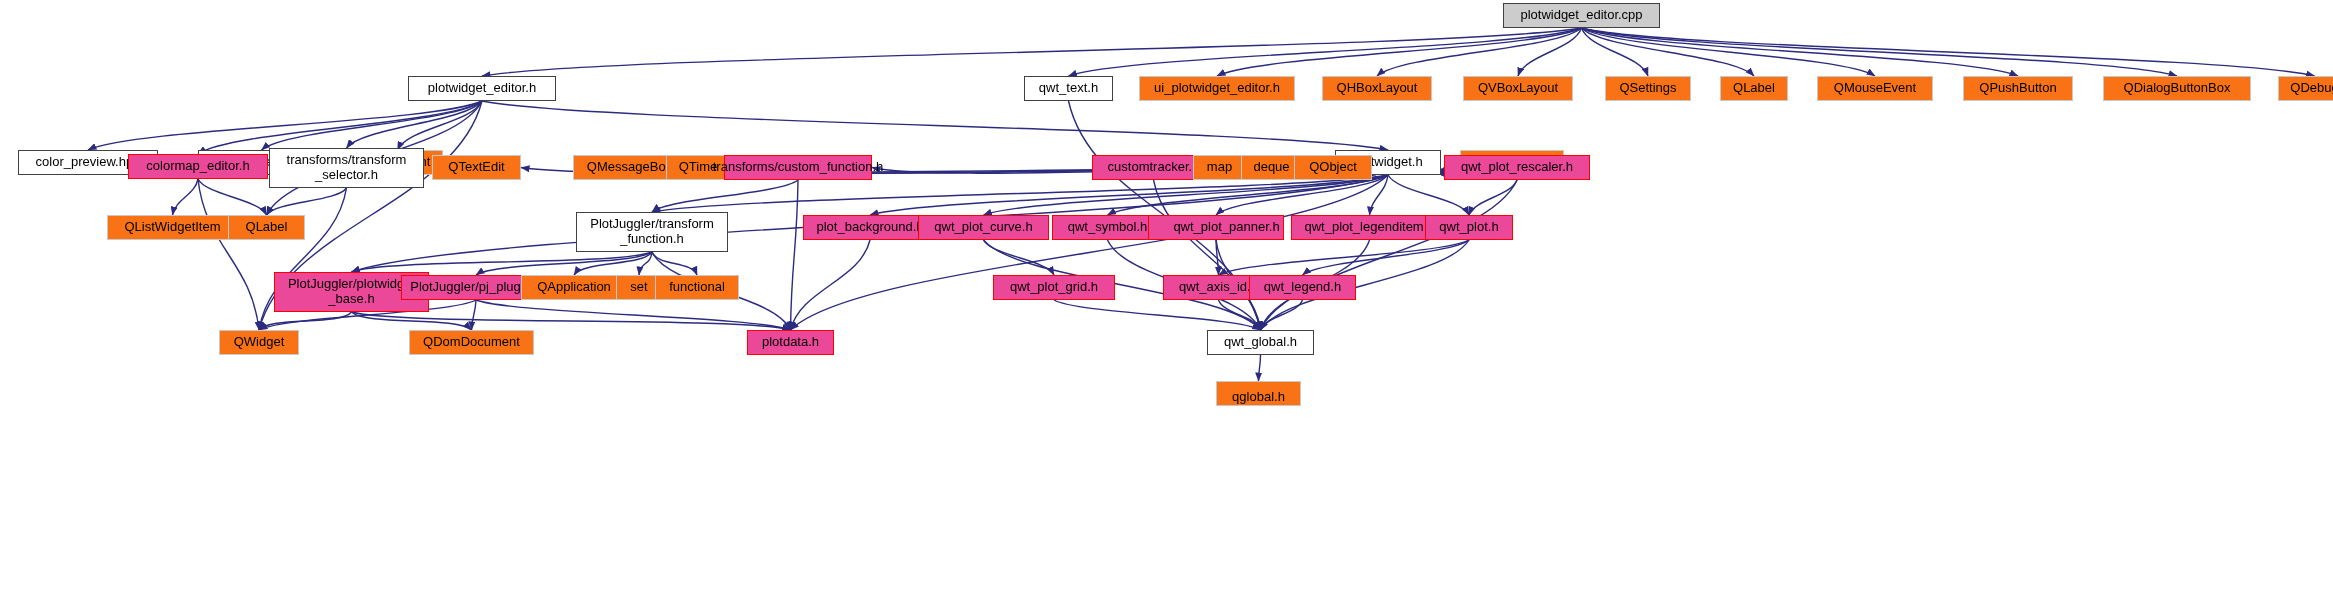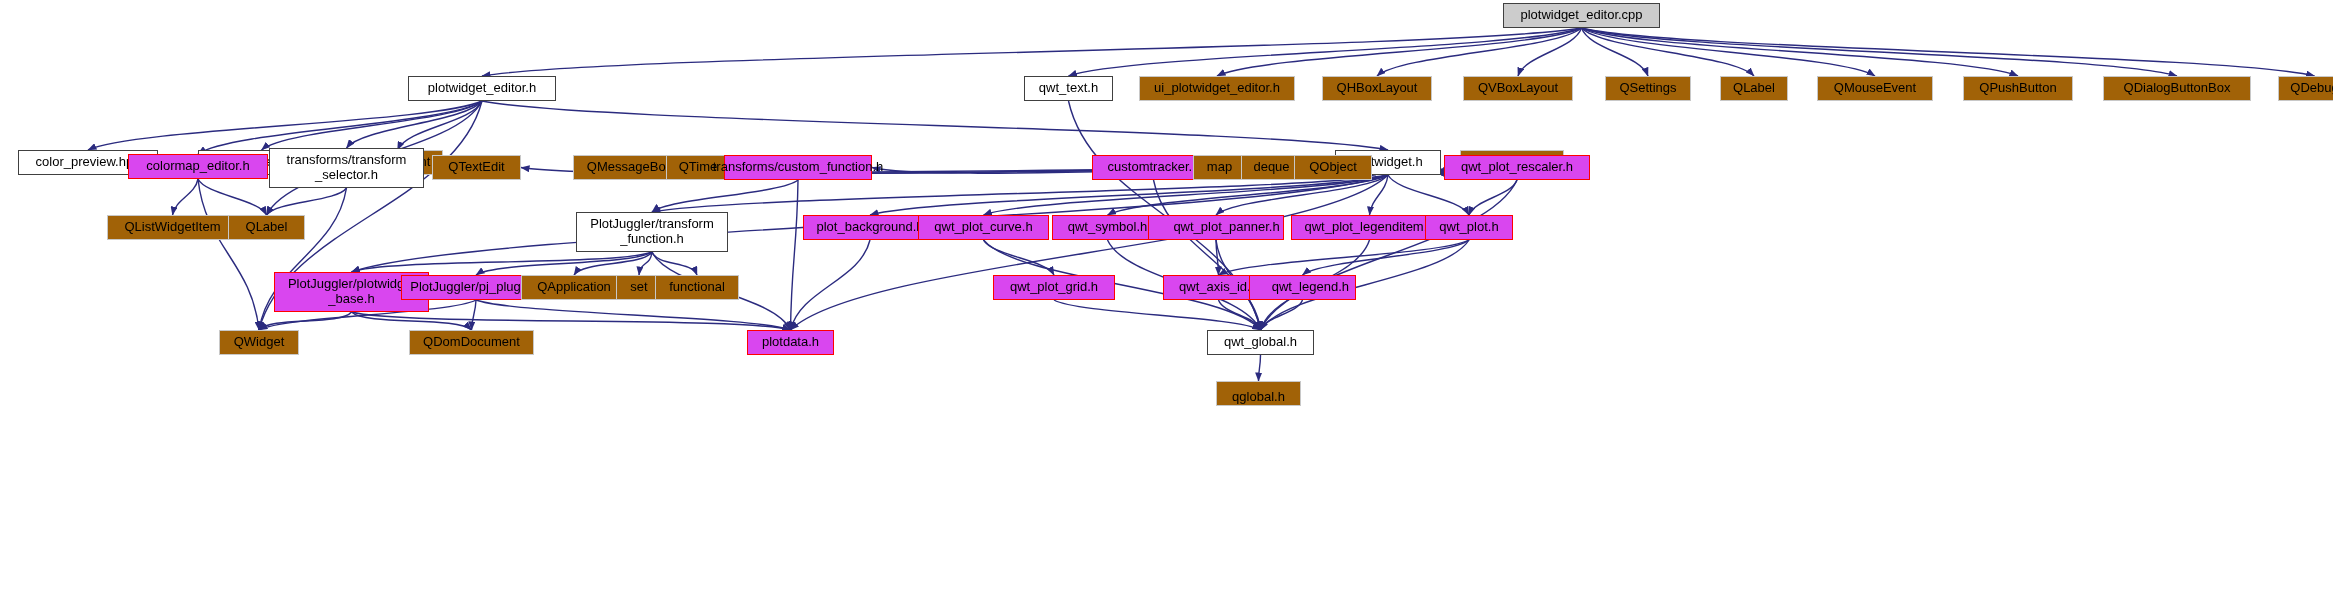--- a/index.html
+++ b/index.html
@@ -27,25 +27,25 @@
     text-align:center;
     line-height:1.12;
     font-size:13px;
     color:#000000;
     background:#ffffff;
     white-space:pre;
     z-index:5;
     cursor:pointer;
   }
   
-  .n-grey{ border:1px solid #c8c8c8; background:#a16207; }
+  .n-grey{ border:1px solid #c8c8c8; background:#f97316; }
   
   .n-black{ border:1.6px solid #404040; background:#ffffff; }
   
-  .n-red{ border:1.6px solid #ff0000; background:#d946ef; }
+  .n-red{ border:1.6px solid #ff0000; background:#ec4899; }
   
   .n-root{ border:1.6px solid #404040; background:#cccccc; }
   .node span{ display:block; padding:0 6px; }
 </style>
 </head>
 <body>
 
 <div id="graph">
   <svg id="edges" viewBox="0 0 2333 604" xmlns="http://www.w3.org/2000/svg">
     <defs>
@@ -172,20 +172,20 @@
       <div class="node n-red" style="left: 1291px; top: 215px; width: 157px; height: 25px;"><span>qwt_plot_legenditem.h</span></div>
       <div class="node n-red" style="left: 1425px; top: 215px; width: 88px; height: 25px;"><span>qwt_plot.h</span></div>
       <div class="node n-red" style="left: 274px; top: 272px; width: 155px; height: 40px;"><span>PlotJuggler/plotwidget
 _base.h</span></div>
       <div class="node n-red" style="left: 401px; top: 275px; width: 150px; height: 25px;"><span>PlotJuggler/pj_plugin.h</span></div>
       <div class="node n-grey" style="left: 521px; top: 275px; width: 106px; height: 25px;"><span>QApplication</span></div>
       <div class="node n-grey" style="left: 616px; top: 275px; width: 46px; height: 25px;"><span>set</span></div>
       <div class="node n-grey" style="left: 655px; top: 275px; width: 84px; height: 25px;"><span>functional</span></div>
       <div class="node n-red" style="left: 993px; top: 275px; width: 122px; height: 25px;"><span>qwt_plot_grid.h</span></div>
       <div class="node n-red" style="left: 1163px; top: 275px; width: 111px; height: 25px;"><span>qwt_axis_id.h</span></div>
-      <div class="node n-red" style="left: 1249px; top: 275px; width: 107px; height: 25px; justify-content: flex-end;"><span>qwt_legend.h</span></div>
+      <div class="node n-red" style="left: 1249px; top: 275px; width: 107px; height: 25px;"><span>qwt_legend.h</span></div>
       <div class="node n-grey" style="left: 219px; top: 330px; width: 80px; height: 25px;"><span>QWidget</span></div>
       <div class="node n-grey" style="left: 409px; top: 330px; width: 125px; height: 25px;"><span>QDomDocument</span></div>
       <div class="node n-red" style="left: 747px; top: 330px; width: 87px; height: 25px;"><span>plotdata.h</span></div>
       <div class="node n-black" style="left: 1207px; top: 330px; width: 107px; height: 25px;"><span>qwt_global.h</span></div>
       <div class="node n-grey" style="left: 1216px; top: 381px; width: 85px; height: 25px; align-items: flex-end;"><span>qglobal.h</span></div>
     </div>
 </div>
 
 </body></html>

